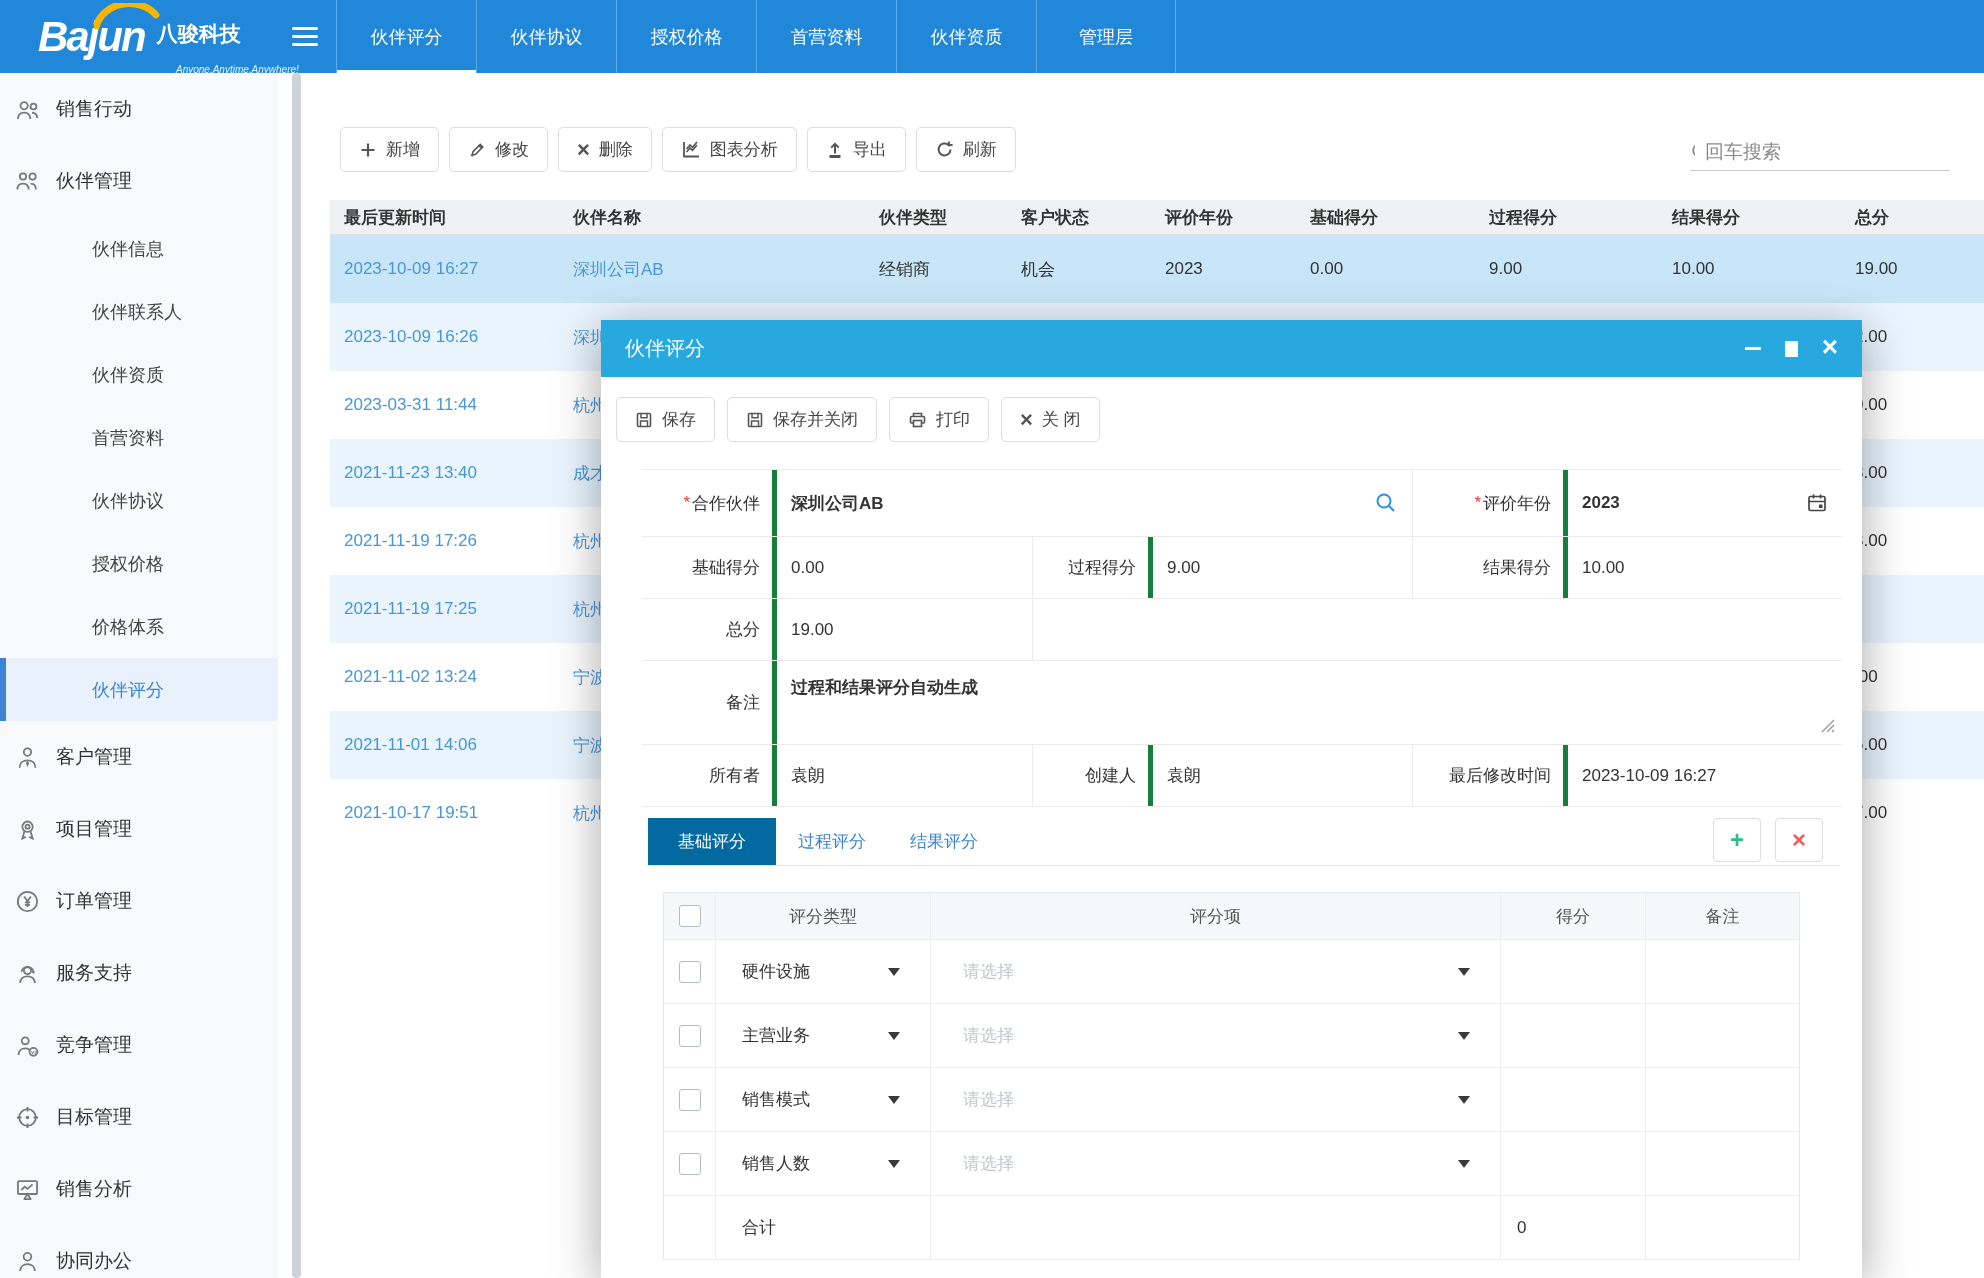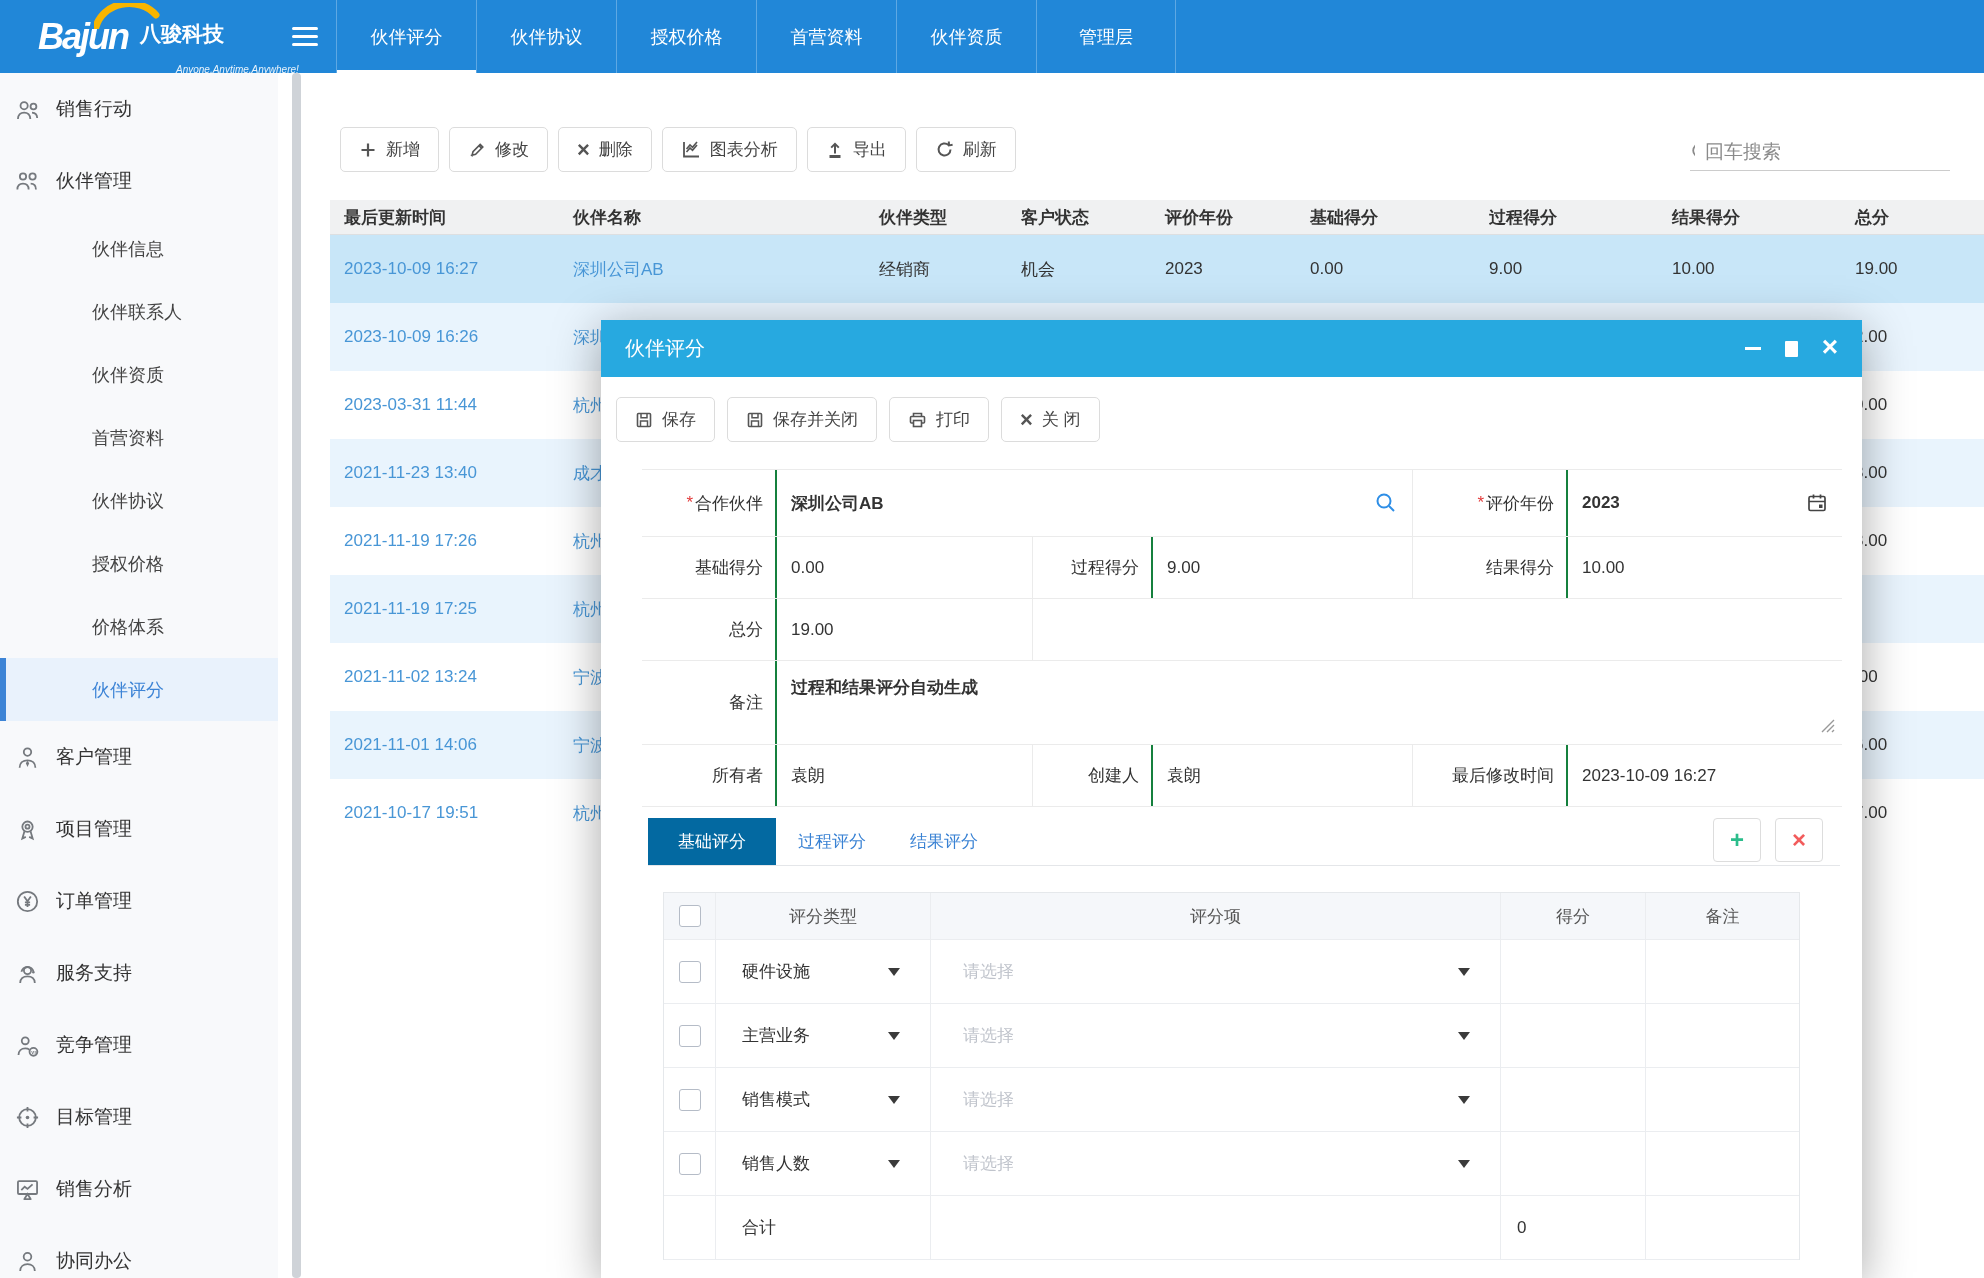--- a/index.html
+++ b/index.html
@@ -2,21 +2,21 @@
 <html><head>
 <meta charset="utf-8">
 <style>
   * { box-sizing: border-box; margin: 0; padding: 0; }
   html,body { width:1984px; height:1278px; overflow:hidden; }
   body { position:relative; font-family:"Liberation Sans","DejaVu Sans",sans-serif; background:#fff; color:#333; }
 
   
   .topbar { position:absolute; left:0; top:0; width:1984px; height:73px; background:#2187d8; display:flex; align-items:stretch; z-index:30; }
   .logo { width:278px; position:relative; display:flex; align-items:center; padding-left:38px; }
-  .logo-main { color:#fff; font-size:36px; font-weight:bold; font-style:italic; letter-spacing:-2px; line-height:1; }
+  .logo-main { color:#fff; font-size:42px; font-weight:bold; font-style:italic; letter-spacing:-2px; line-height:1; }
   .logo-cn { color:#fff; font-size:21px; font-weight:bold; margin-left:12px; margin-top:-6px; }
   .logo-tag { position:absolute; left:176px; top:49px; color:rgba(255,255,255,.9); font-size:10px; font-style:italic;margin-top:15px; }
   .logo-swoosh { position:absolute; left:94px; top:3px; }
   .burger { align-self:center; margin-left:14px; width:28px; cursor:pointer; }
   .burger div { width:26px; height:3px; background:#fff; border-radius:2px; margin:5px 0; }
   .nav-tabs { display:flex; margin-left:16px; }
   .nav-tab { width:140px; display:flex; align-items:center; justify-content:center; color:#fff; font-size:18px; border-left:1px solid rgba(255,255,255,.28); position:relative; cursor:pointer; }
   .nav-tab:last-child { border-right:1px solid rgba(255,255,255,.28); }
   .nav-tab.active::after { content:""; position:absolute; left:0; right:0; bottom:0; height:3px; background:#fff; }
 
@@ -55,21 +55,21 @@
   .wc-close { color:#fff; font-size:28px; line-height:1; cursor:pointer; font-weight:bold; margin-top:-3px; }
   .m-toolbar { display:flex; gap:12px; padding:20px 22px 0 15px; }
 
   .m-form { margin:27px 20px 0 41px; }
   .f-row { display:flex; border-bottom:1px solid #ebebeb; position:relative; }
   .f-row.first { border-top:1px solid #ebebeb; }
   .h68 { height:68px; } .h62 { height:62px; } .h84 { height:84px; }
   .f-cell { display:flex; align-items:center; }
   .wA { width:771px; } .w1 { width:391px; } .w2 { width:380px; } .w3 { flex:1; }
   .brd { border-right:1px solid #ebebeb; }
-  .f-label { align-self:stretch; display:flex; align-items:center; justify-content:flex-end; padding-right:12px; border-right:2px solid #15803d; font-size:17px; color:#333; white-space:nowrap; }
+  .f-label { align-self:stretch; display:flex; align-items:center; justify-content:flex-end; padding-right:12px; border-right:5px solid #15803d; font-size:17px; color:#333; white-space:nowrap; }
   .l1 { width:135px; } .l2 { width:120px; } .l3 { width:155px; }
   .f-val { flex:1; display:flex; align-items:center; padding-left:14px; font-size:17px; color:#333; }
   .req::before { content:"*"; color:#e23a3a; margin-right:2px; }
   .bold { font-weight:bold; }
   .icon-right { margin-left:auto; margin-right:14px; display:flex; }
   .f-val.top { align-items:flex-start; padding-top:15px; }
   .resize-h { position:absolute; right:6px; bottom:6px; }
 
   .m-tabs { display:flex; align-items:flex-end; margin:12px 22px 0 47px; border-bottom:1px solid #e4e6e9; height:47px; }
   .m-tab { height:47px; display:flex; align-items:center; padding:0 22px; font-size:17px; color:#3982d4; cursor:pointer; }

